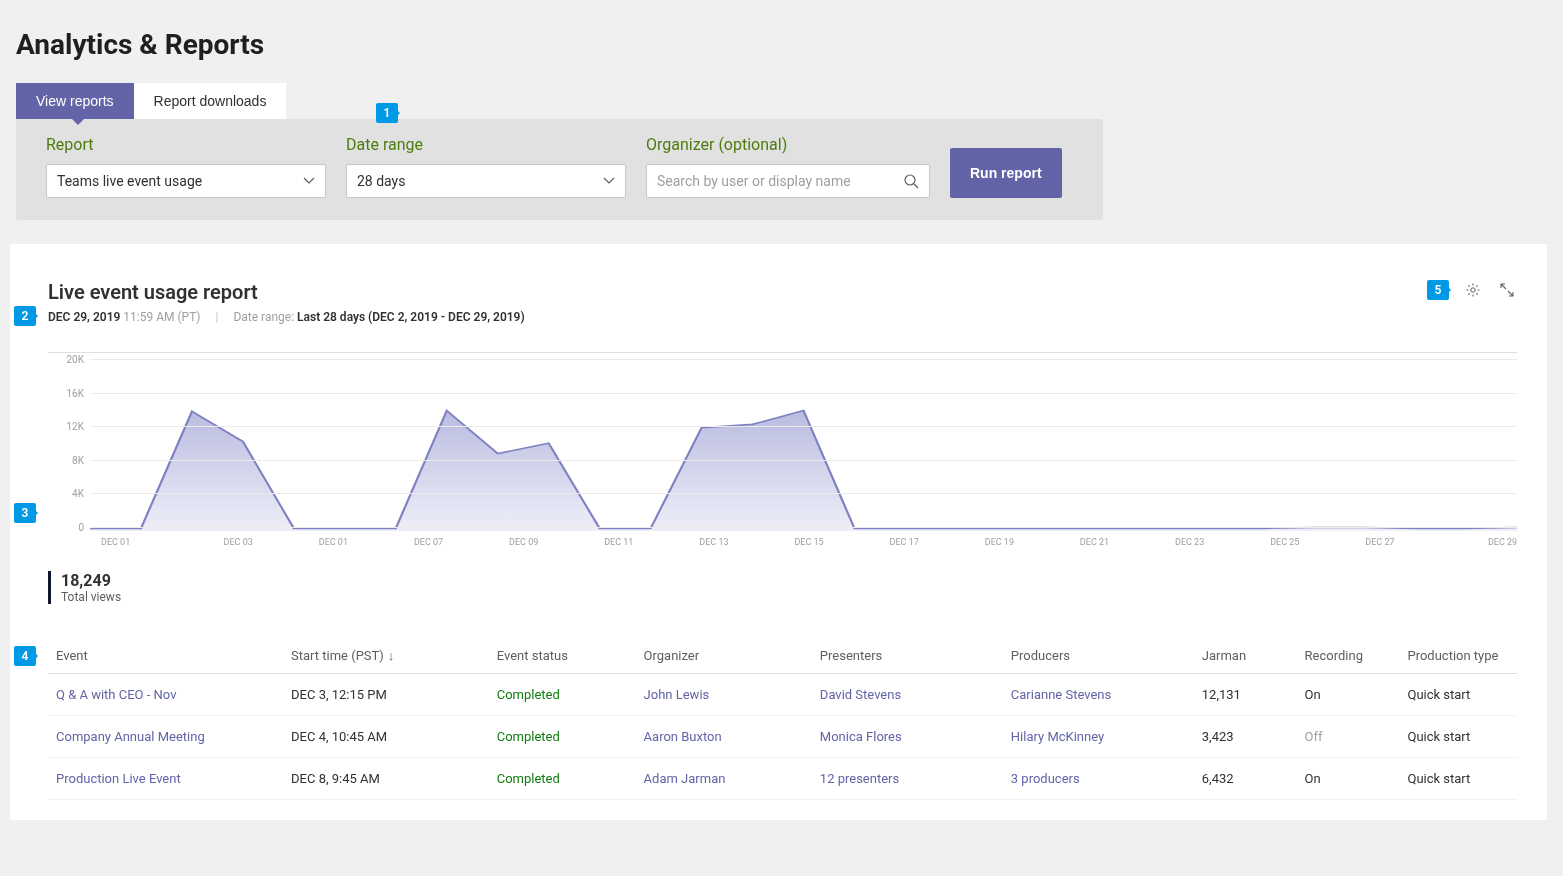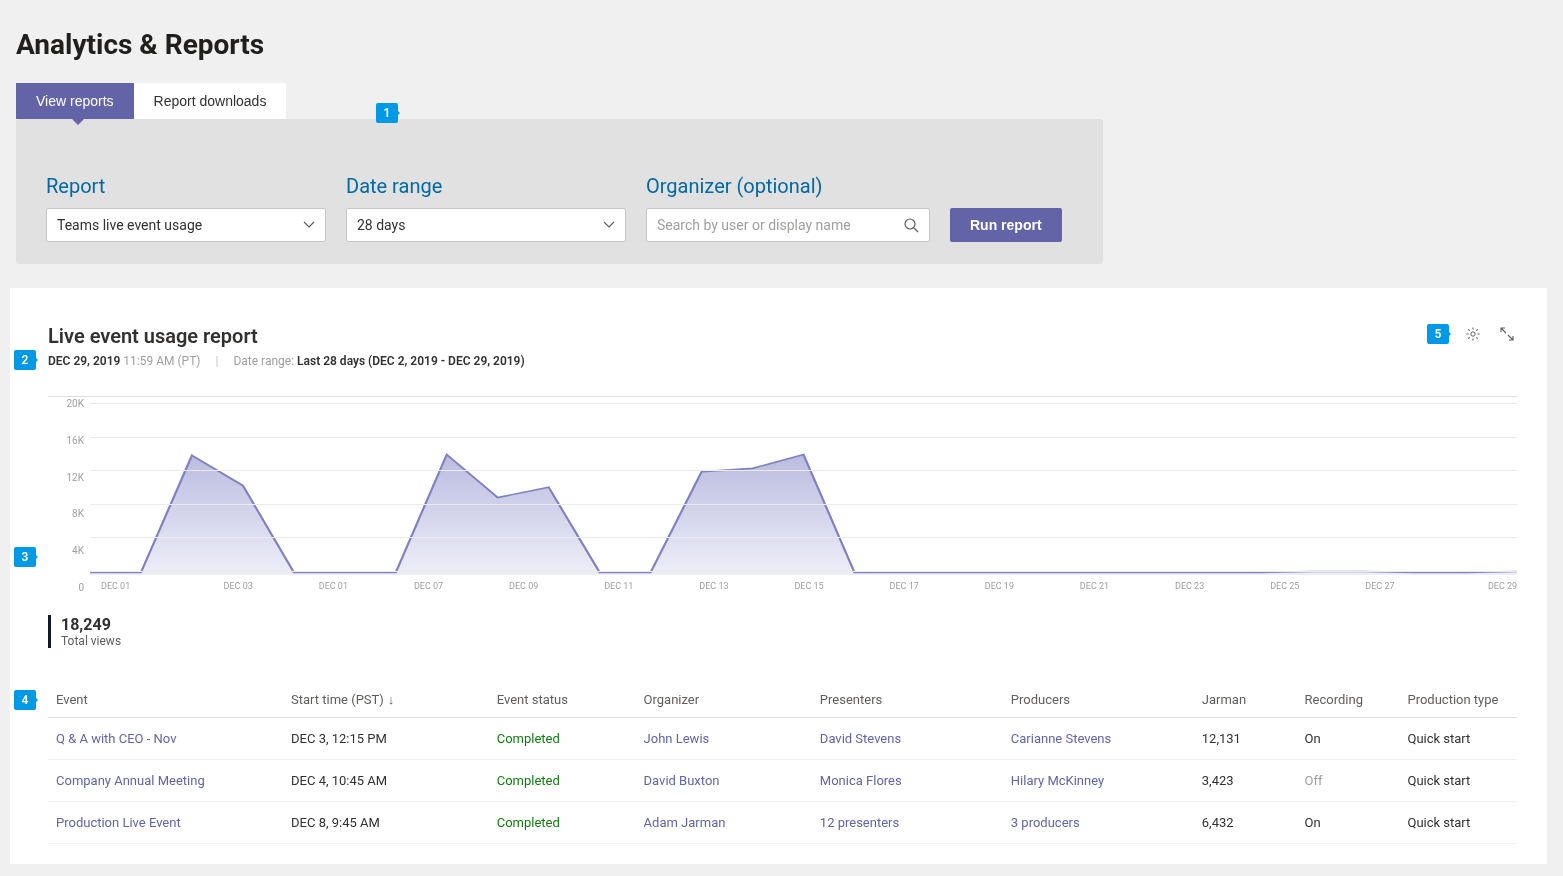--- a/index.html
+++ b/index.html
@@ -36,34 +36,34 @@
   padding:16px 30px 22px 30px;
   border-radius:3px;
   display:flex;
   gap:20px;
   align-items:flex-end;
   margin-right:460px;
   margin-top:0;
   margin-bottom:24px;
 }
 .filter-group{display:flex;flex-direction:column;gap:10px;position:relative;}
-.filter-group label{font-size:20px;color:#0369a1;margin-top:39px;}
+.filter-group label{font-size:16px;color:#4d7c0f;}
 .select-box, .search-box{
   background:#fff;border:1px solid #c8c6c4;border-radius:2px;
   height:34px;display:flex;align-items:center;
   padding:0 10px;justify-content:space-between;
   font-size:14px;color:#323130;
 }
 .select-box{width:280px;cursor:pointer;}
 .search-box{width:284px;color:#a19f9d;}
 .chev{width:12px;height:12px;}
 .chev svg, .search-icon svg{width:12px;height:12px;display:block;}
 .search-icon svg{width:16px;height:16px;}
 .run-btn{
-  background:#6264A7;color:#fff;border:none;height:34px;
+  background:#6264A7;color:#fff;border:none;height:50px;
   padding:0 20px;font-size:14px;font-weight:600;border-radius:2px;cursor:pointer;
 }
 .callout{
   position:absolute; width:22px;height:20px;background:#0099e5;color:#fff;
   font-size:12px;font-weight:600;display:flex;align-items:center;justify-content:center;
   border-radius:2px;
 }
 .callout::after{
   content:"";position:absolute;right:-6px;top:50%;transform:translateY(-50%);
   border:4px solid transparent;border-left-color:#0099e5;
@@ -78,21 +78,21 @@
 }
 .report-title{font-size:20px;font-weight:650;margin-bottom:6px;}
 .report-sub{font-size:12px;color:#605e5c;}
 .report-sub .bold{font-weight:600;color:#323130;}
 .report-sub .muted{color:#a19f9d;}
 .report-sub .sep{margin:0 12px;color:#c8c6c4;}
 .header-actions{display:flex;gap:14px;align-items:center;position:relative;}
 .icon-btn{width:20px;height:20px;cursor:pointer;display:flex;align-items:center;justify-content:center;}
 .icon-btn svg{width:16px;height:16px;stroke:#605e5c;fill:none;}
 .chart-area{margin-top:28px;position:relative;border-top:1px solid #e1dfdd;padding-top:6px;}
-.y-axis{position:absolute;left:0;top:6px;bottom:4px;width:36px;font-size:10px;color:#a19f9d;text-align:right;}
+.y-axis{position:absolute;left:0;top:6px;bottom:20px;width:36px;font-size:10px;color:#a19f9d;text-align:right;}
 .y-tick{position:absolute;right:0;transform:translateY(-50%);}
 .grid-lines{position:absolute;left:42px;right:0;top:6px;bottom:20px;}
 .grid-line{position:absolute;left:0;right:0;height:1px;background:#edebe9;}
 .chart-svg{display:block;margin-left:42px;width:calc(100% - 42px);height:172px;}
 .x-axis{display:flex;margin-left:42px;justify-content:space-between;font-size:9px;color:#a19f9d;margin-top:6px;}
 .x-axis span{flex:1;text-align:center;padding-left:11px;}
 .x-axis span:first-child{text-align:left;}
 .x-axis span:last-child{text-align:right;}
 .totals{margin-top:24px;border-left:3px solid #0f172a;padding-left:10px;}
 .totals .num{font-size:16px;font-weight:700;}
@@ -272,21 +272,21 @@
     <td class="link">David Stevens</td>
     <td class="link">Carianne Stevens</td>
     <td>12,131</td>
     <td class="">On</td>
     <td>Quick start</td>
             </tr>
             <tr>
     <td class="link">Company Annual Meeting</td>
     <td>DEC 4, 10:45 AM</td>
     <td class="green">Completed</td>
-    <td class="link">David Buxton</td>
+    <td class="link">Aaron Buxton</td>
     <td class="link">Monica Flores</td>
     <td class="link">Hilary McKinney</td>
     <td>3,423</td>
     <td class="muted">Off</td>
     <td>Quick start</td>
             </tr>
             <tr>
     <td class="link">Production Live Event</td>
     <td>DEC 8, 9:45 AM</td>
     <td class="green">Completed</td>

